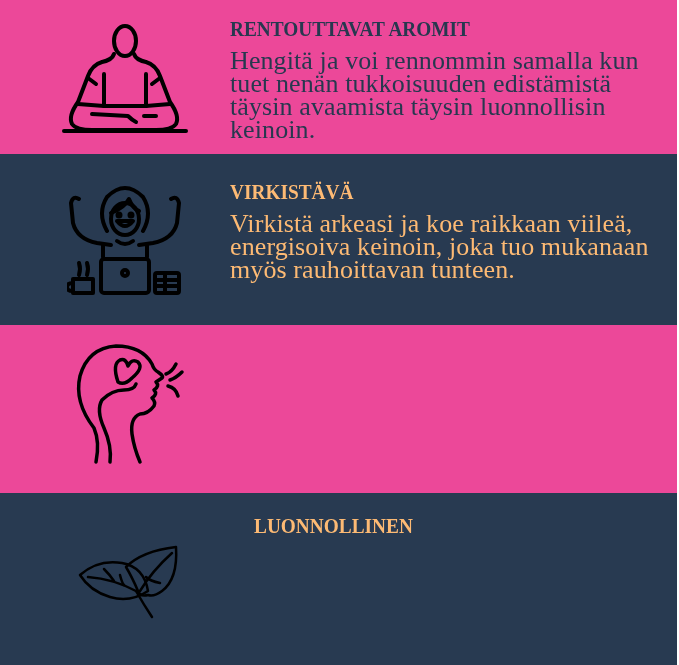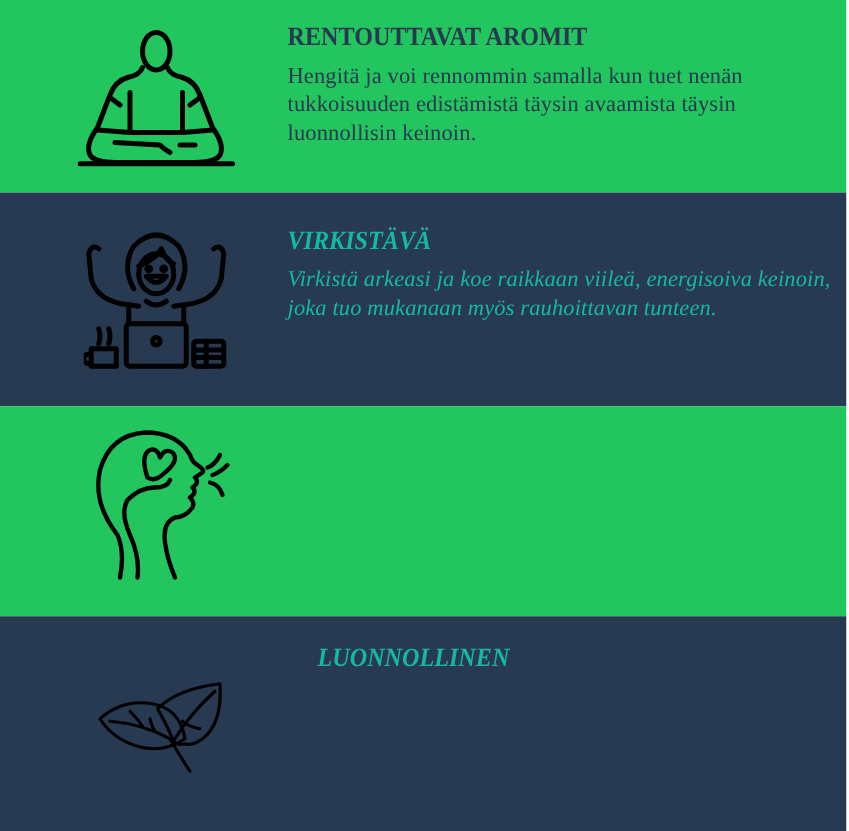--- a/index.html
+++ b/index.html
@@ -5,43 +5,43 @@
     html, body { margin: 0; padding: 0; }
     body {
       width: 679px; height: 665px; overflow: hidden;
       background: #ffffff;
       font-family: "DejaVu Serif", "Liberation Serif", serif;
     }
     .page { position: relative; width: 679px; height: 665px; }
     .band {
       position: absolute; left: 0; width: 677px;
     }
-    .band.light { background: #22c55e; color: #27384f; }
-    .band.dark { background: #283a51; color: #14b8a6; font-style: italic; }
+    .band.light { background: #ec4899; color: #27384f; }
+    .band.dark { background: #283a51; color: #fdba74; }
     .icon {
       position: absolute;
     }
     .icon svg { display: block; }
     .text {
       position: absolute; left: 230px; width: 440px;
     }
     .heading {
       font-family: "Liberation Serif", "DejaVu Serif", serif;
       font-weight: bold;
       font-size: 21px;
       letter-spacing: 0px;
       transform: scaleX(0.92);
       transform-origin: left center;
       white-space: nowrap;
       line-height: 24px;
       margin: 0;
     }
     .body {
       font-family: "Liberation Serif", "DejaVu Serif", serif;
-      font-size: 18px;
+      font-size: 26px;
       line-height: 23px;
       margin: 8px 0 0 0;
       letter-spacing: 0.1px;
     }
   </style>
 </head>
 <body>
 
 <div class="page">
 

